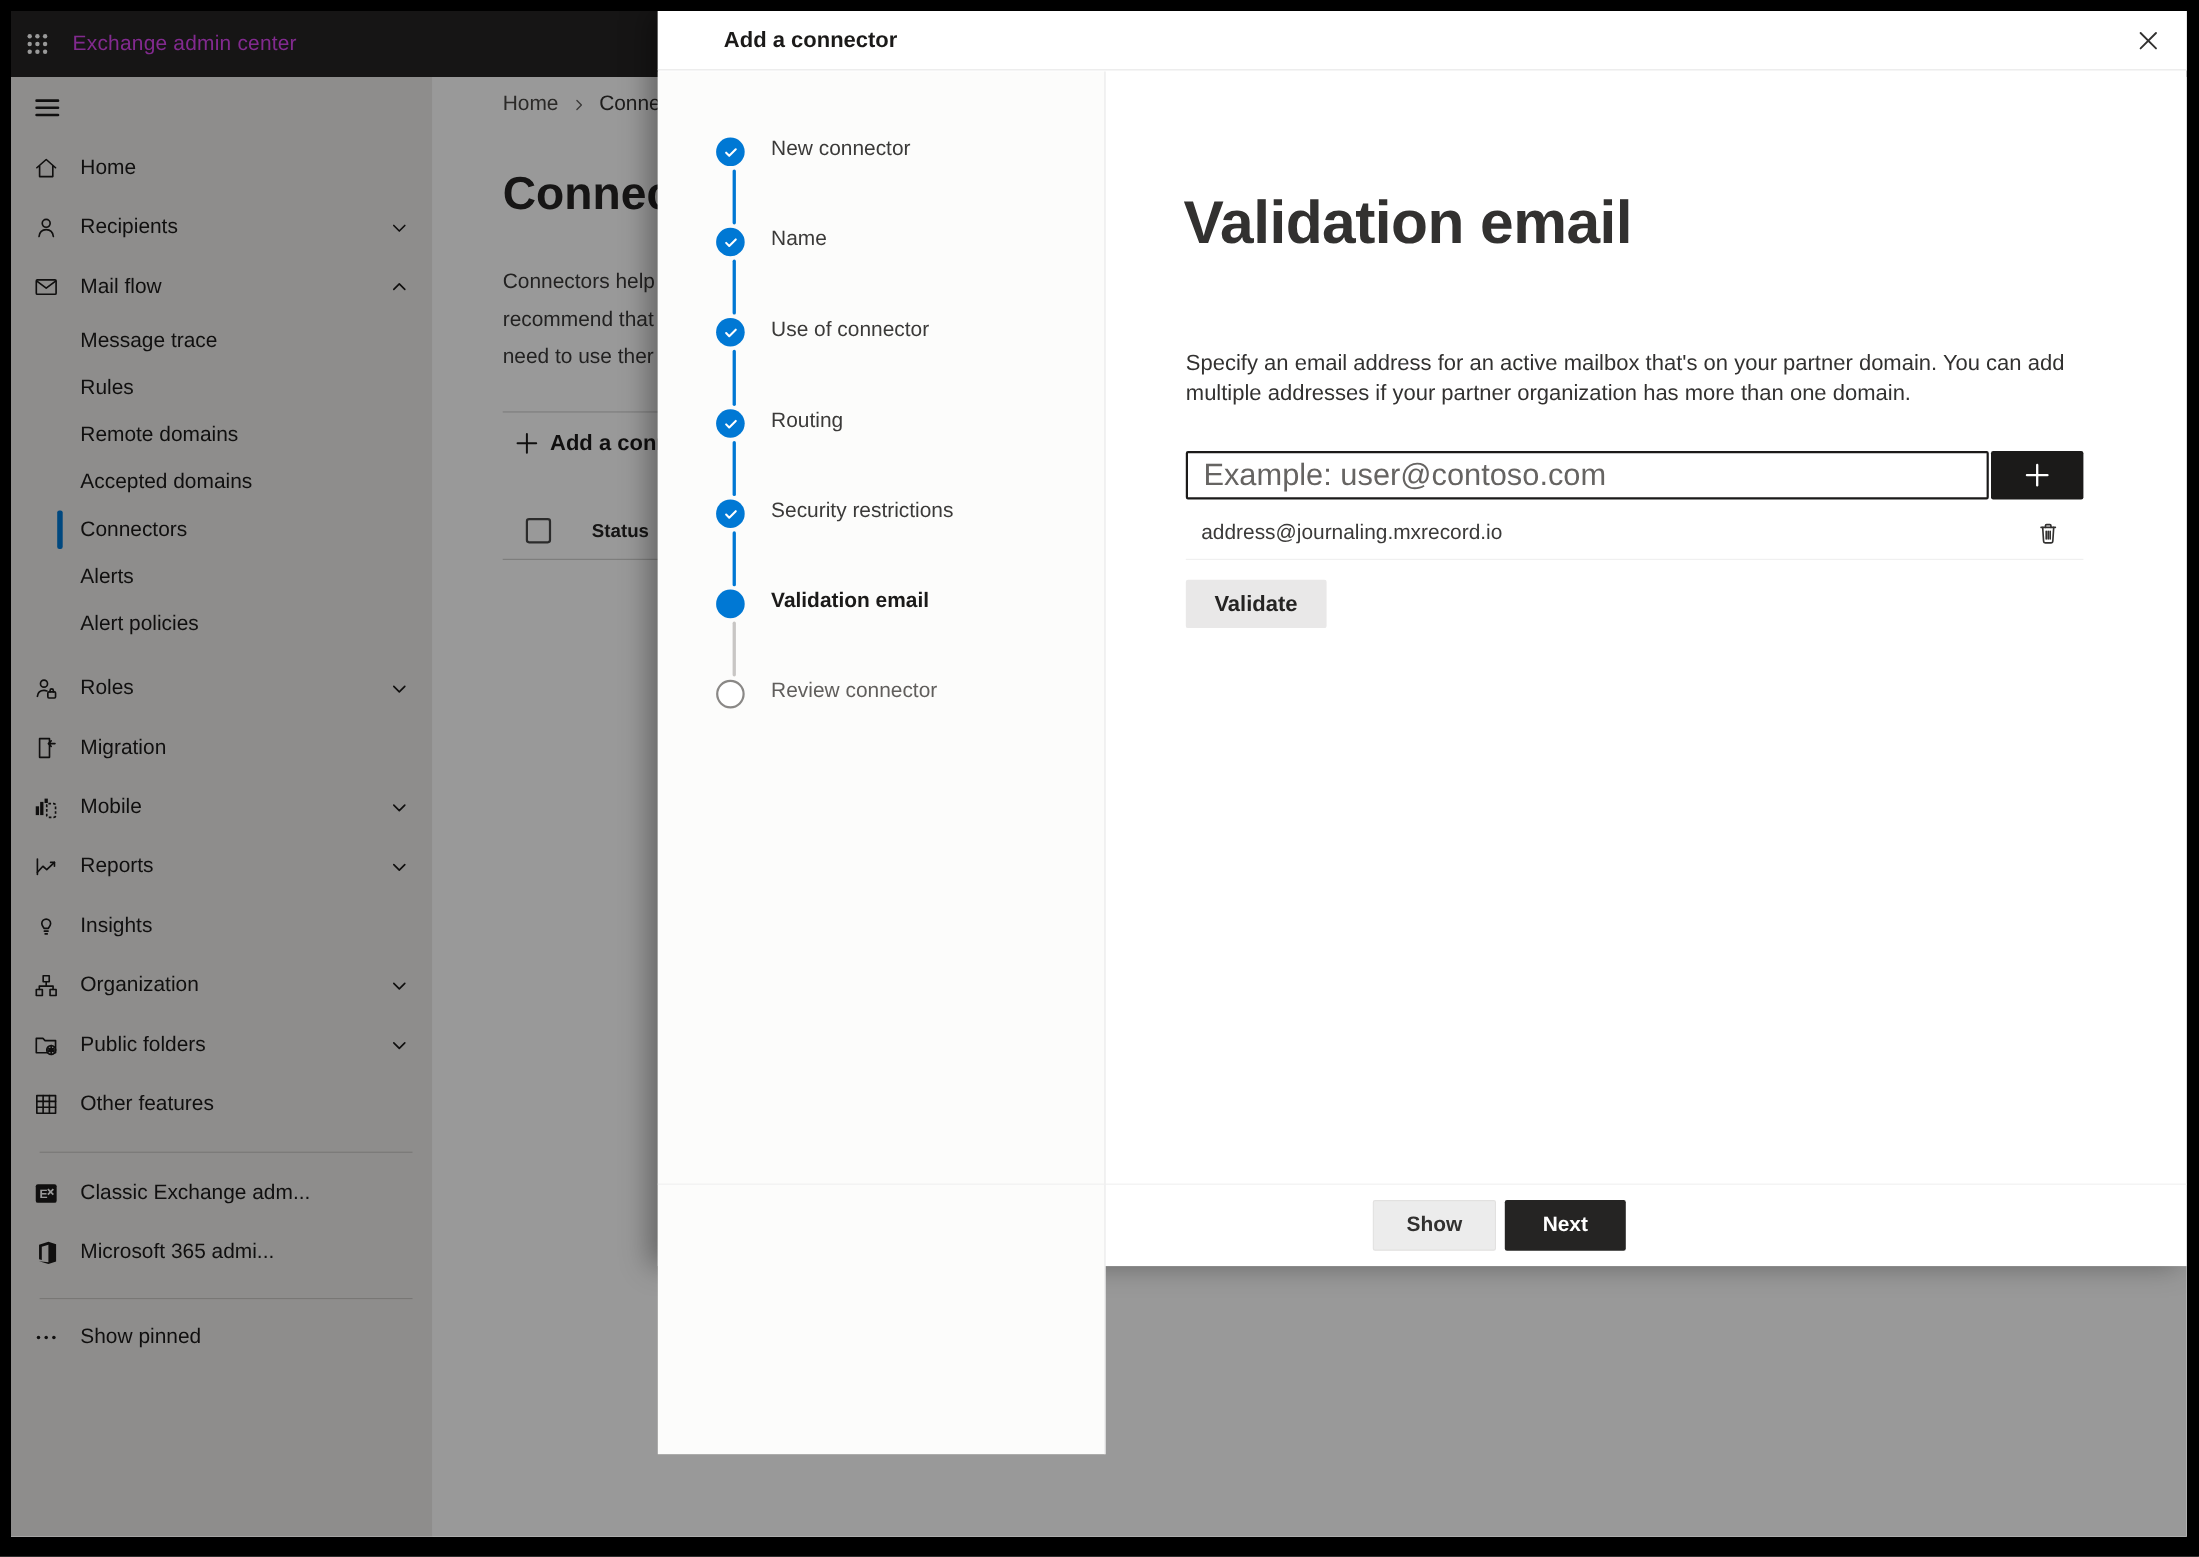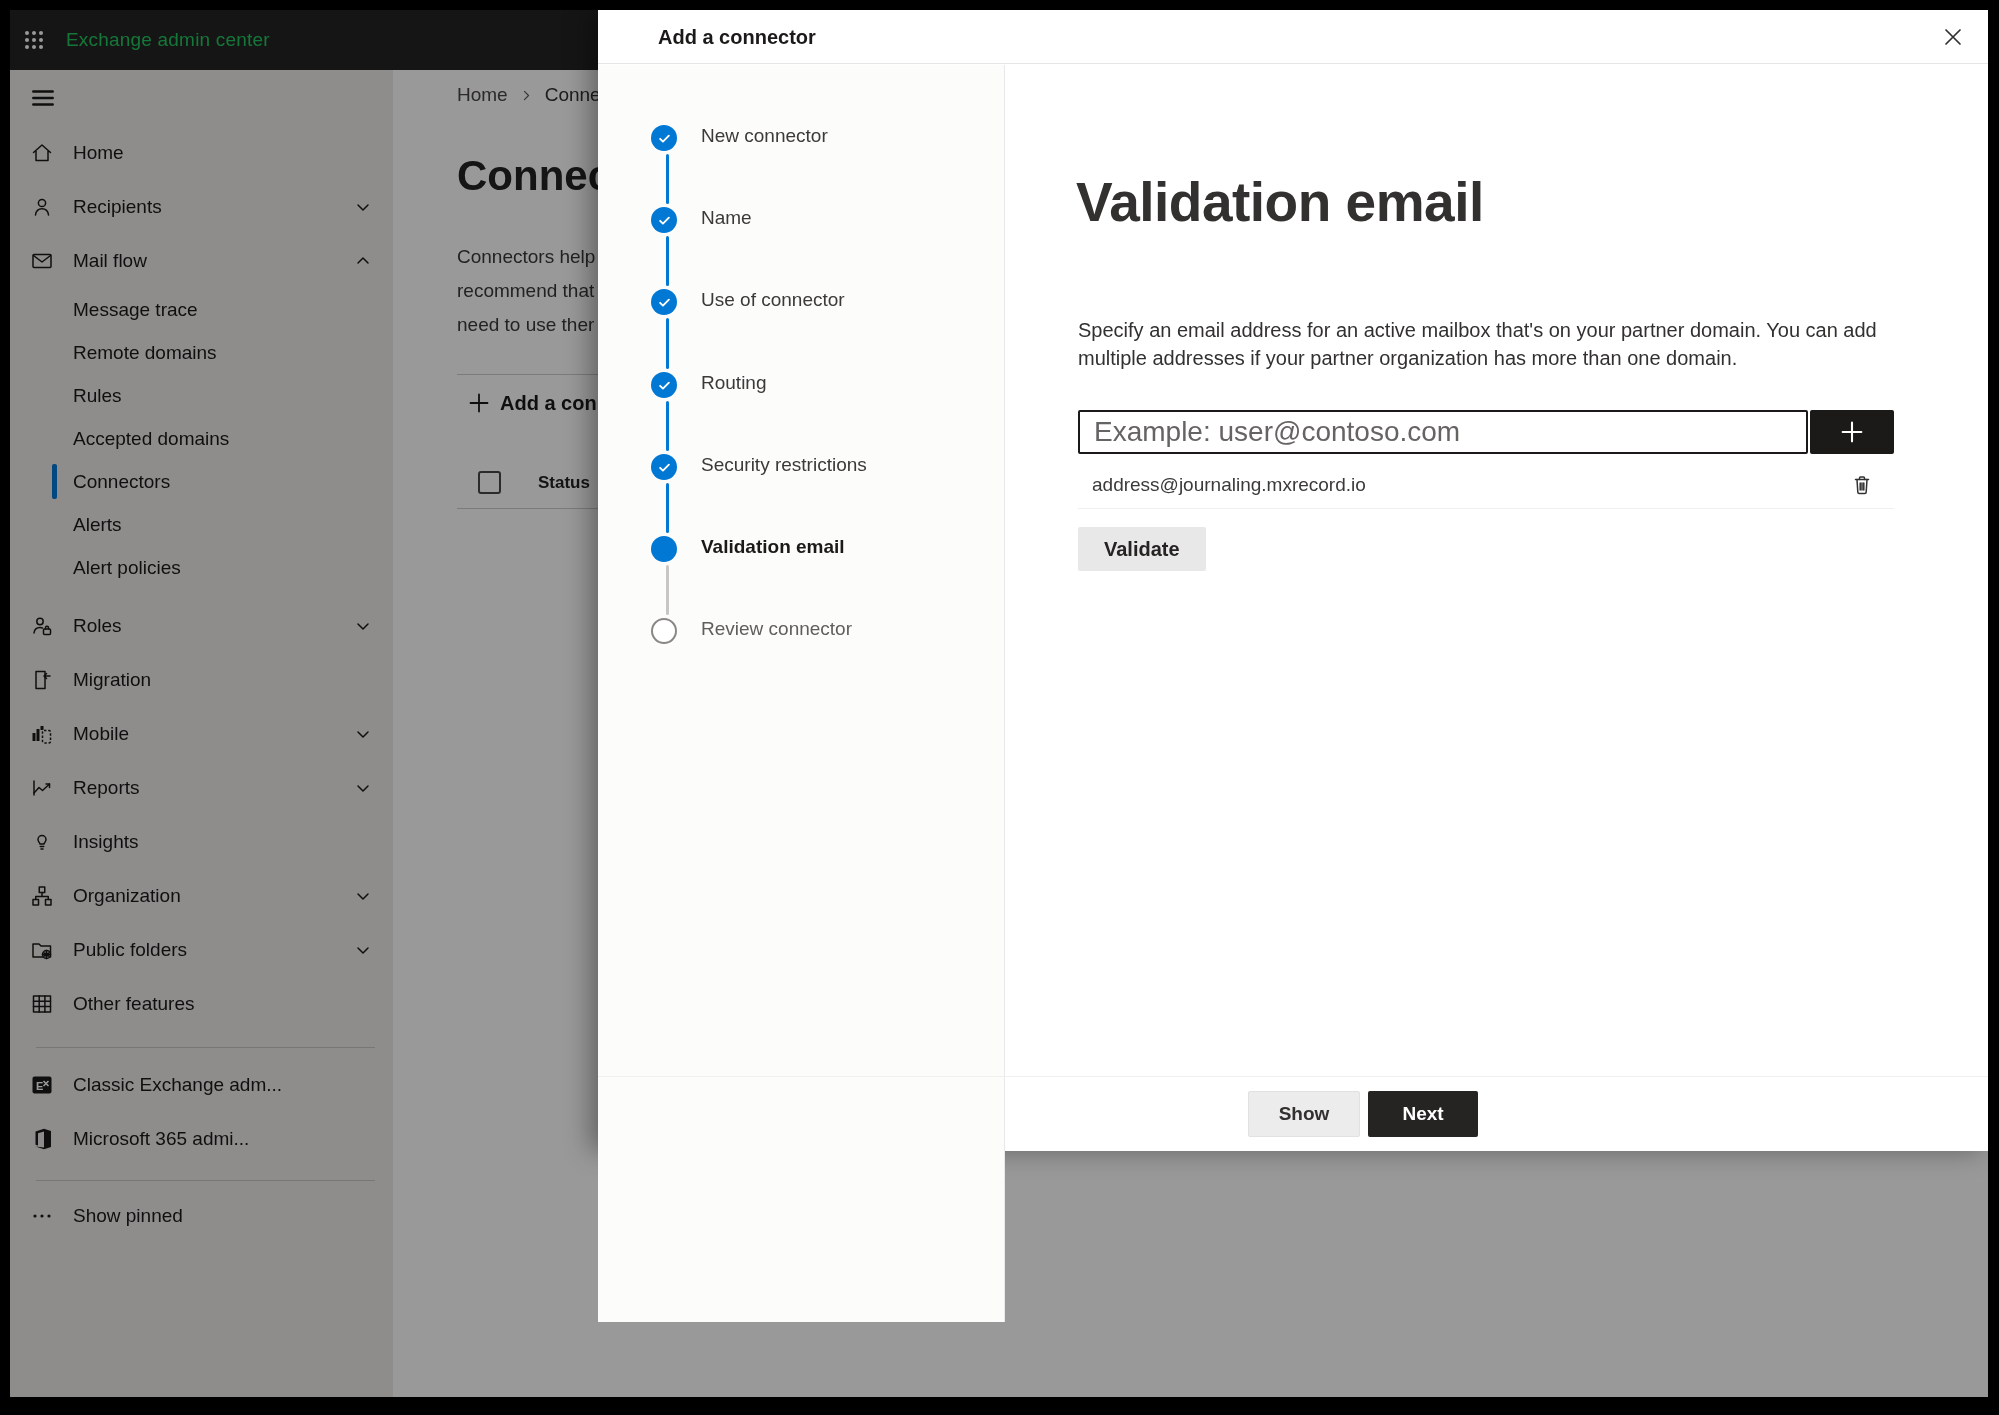--- a/index.html
+++ b/index.html
@@ -4,21 +4,21 @@
 <style>
   * { margin:0; padding:0; box-sizing:border-box; }
   html,body { background:#000; }
   body { font-family:"Liberation Sans","DejaVu Sans",sans-serif; }
   .stage { position:relative; width:1999px; height:1415px; background:#000; overflow:hidden; }
   .app { position:absolute; left:10px; top:10px; width:1978px; height:1387px; background:#fff; overflow:hidden; }
 
   
   .topbar { position:absolute; left:0; top:0; width:100%; height:60px; background:#252423; display:flex; align-items:center; }
   .waffle { width:48px; height:60px; display:flex; align-items:center; justify-content:center; cursor:pointer; }
-  .topbar-title { color:#22c55e; font-size:19px; font-weight:400; letter-spacing:.2px; margin-left:8px; }
+  .topbar-title { color:#d946ef; font-size:19px; font-weight:400; letter-spacing:.2px; margin-left:8px; }
 
   
   .shell { position:absolute; left:0; top:60px; right:0; bottom:0; display:flex; }
   .sidebar { width:383px; background:#edebe9; flex:none; position:relative; }
   .contentbg { flex:1; background:#fff; position:relative; }
 
   
   .hamb { height:56px; display:flex; align-items:center; padding-left:20px; cursor:pointer; }
   .srow { position:relative; height:54px; display:flex; align-items:center; padding-left:20px; cursor:pointer; color:#1b1a19; }
   .srow.sub { height:43px; padding-left:63px; }
@@ -152,24 +152,24 @@
             <svg class="lin" width="16" height="16" viewBox="0 0 16 16">
                 <path d="M3 10l5-5 5 5"></path>
               </svg>
           </span>
         </div>
 
         <div class="srow sub">
           <span class="slb">Message trace</span>
         </div>
         <div class="srow sub">
+          <span class="slb">Rules</span>
+        </div>
+        <div class="srow sub">
           <span class="slb">Remote domains</span>
-        </div>
-        <div class="srow sub">
-          <span class="slb">Rules</span>
         </div>
         <div class="srow sub">
           <span class="slb">Accepted domains</span>
         </div>
         <div class="srow sub">
           <span class="selbar"></span>
           <span class="slb">Connectors</span>
         </div>
         <div class="srow sub">
           <span class="slb">Alerts</span>

